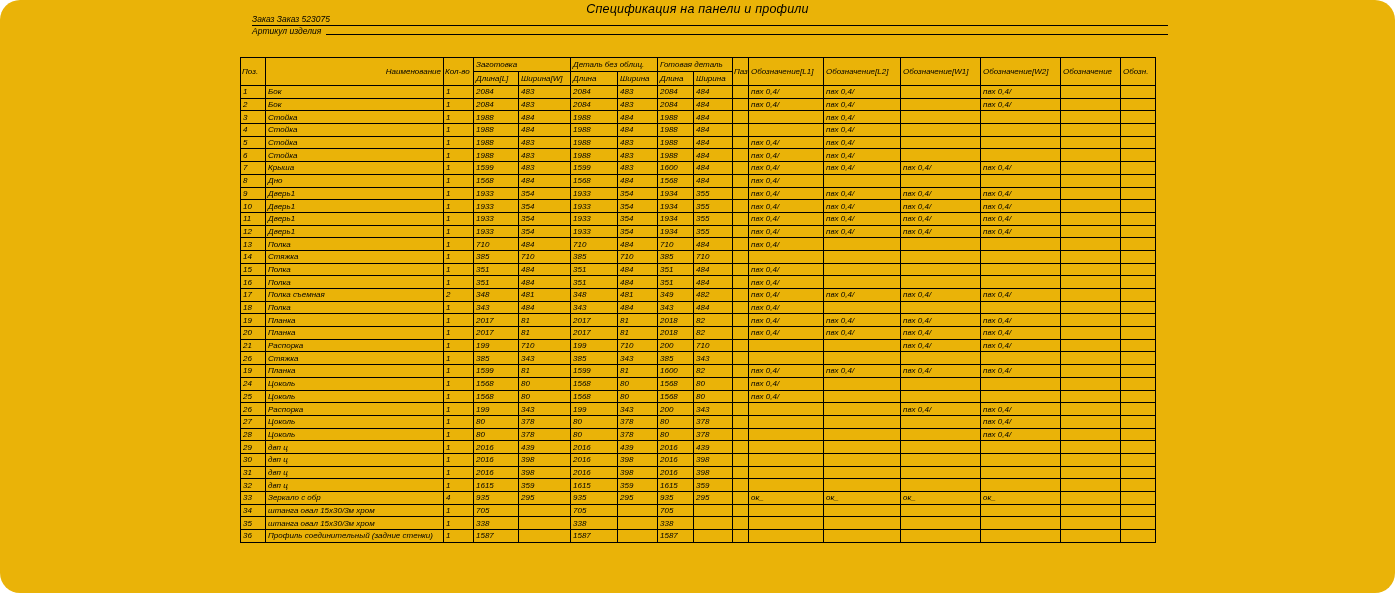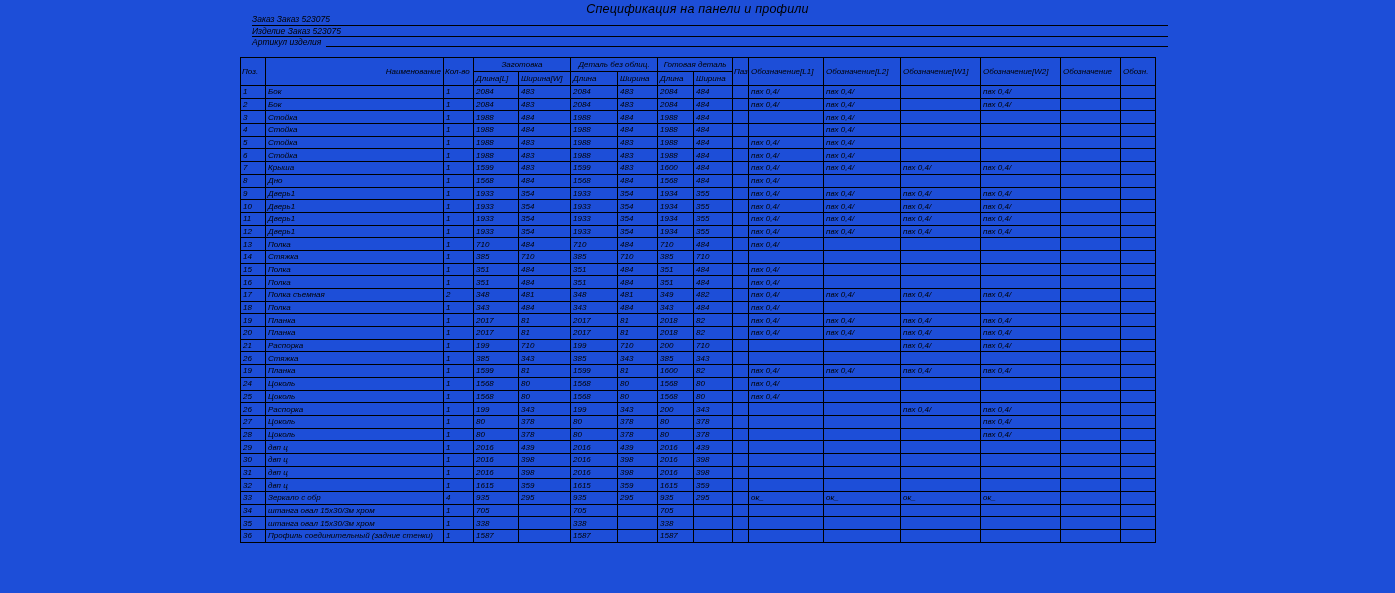--- a/index.html
+++ b/index.html
@@ -6,23 +6,24 @@
   html, body {
     margin: 0; padding: 0;
     background: #ffffff;
     width: 1395px; height: 593px;
     font-family: "Liberation Sans", sans-serif;
     color: #000;
   }
   .page {
     position: relative;
     width: 1395px; height: 593px;
-    background: #1d4ed8;
+    background: #eab308;
     overflow: hidden;
     font-style: italic;
+    border-radius: 20px;
   }
   .doc-title {
     position: absolute;
     top: 2px; left: 0;
     width: 100%;
     text-align: center;
     font-size: 12.5px;
     font-weight: 500;
     letter-spacing: 0.2px;
   }
@@ -57,41 +58,38 @@
   table.spec th, table.spec td {
     border: 1px solid #000;
     font-weight: normal;
     font-style: italic;
     padding: 0 2px;
     text-align: left;
     white-space: nowrap;
     overflow: hidden;
   }
   table.spec thead th { height: 14px; line-height: 12px; }
-  table.spec thead th.grp { text-align: center; }
+  table.spec thead th.grp { }
   table.spec thead th.ctr { text-align: right; }
   table.spec thead th.tight { padding: 0 1px; margin-left: 7px; }
   table.spec tbody td {
     height: 12.7px;
     line-height: 11px;
   }
 </style>
 </head>
 <body>
 
 <div class="page">
 
   <div class="doc-title">Спецификация на панели и профили</div>
 
   <div class="doc-header">
     <div class="hfield hfield-full">
       <span>Заказ Заказ 523075</span>
-    </div>
-    <div class="hfield hfield-full">
-      <span>Изделие Заказ 523075</span>
     </div>
     <div class="hfield hfield-inline">
       <span>Артикул изделия</span>
       <span class="fill-line"></span>
     </div>
   </div>
 
   <table class="spec">
     <colgroup>
       <col style="width:25px">

